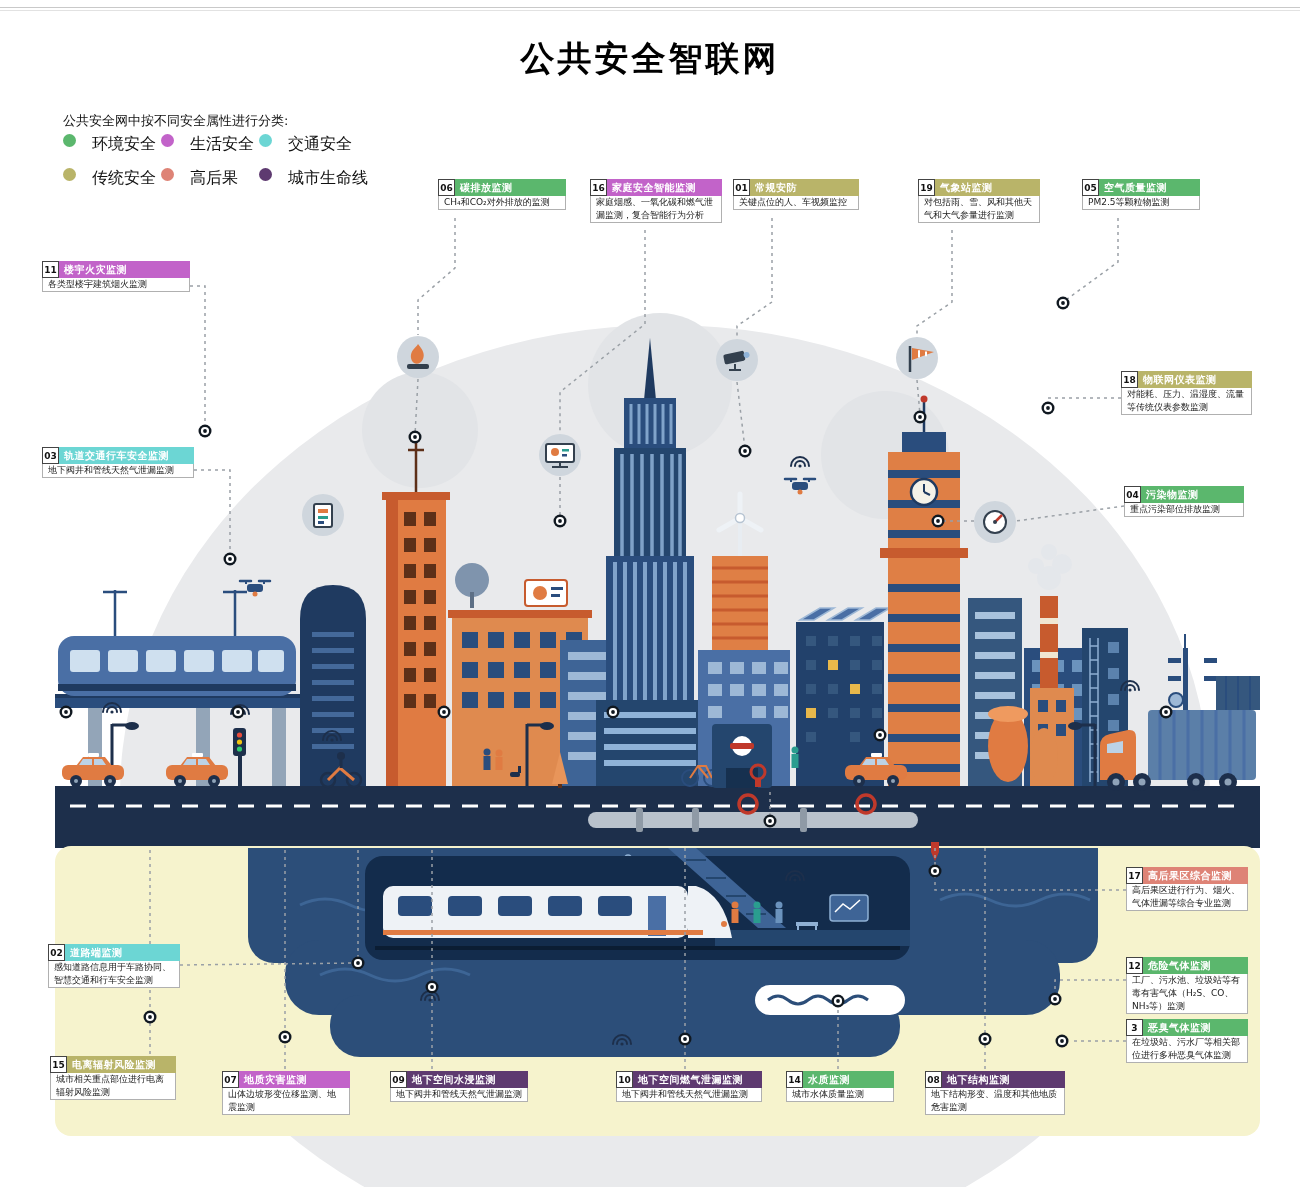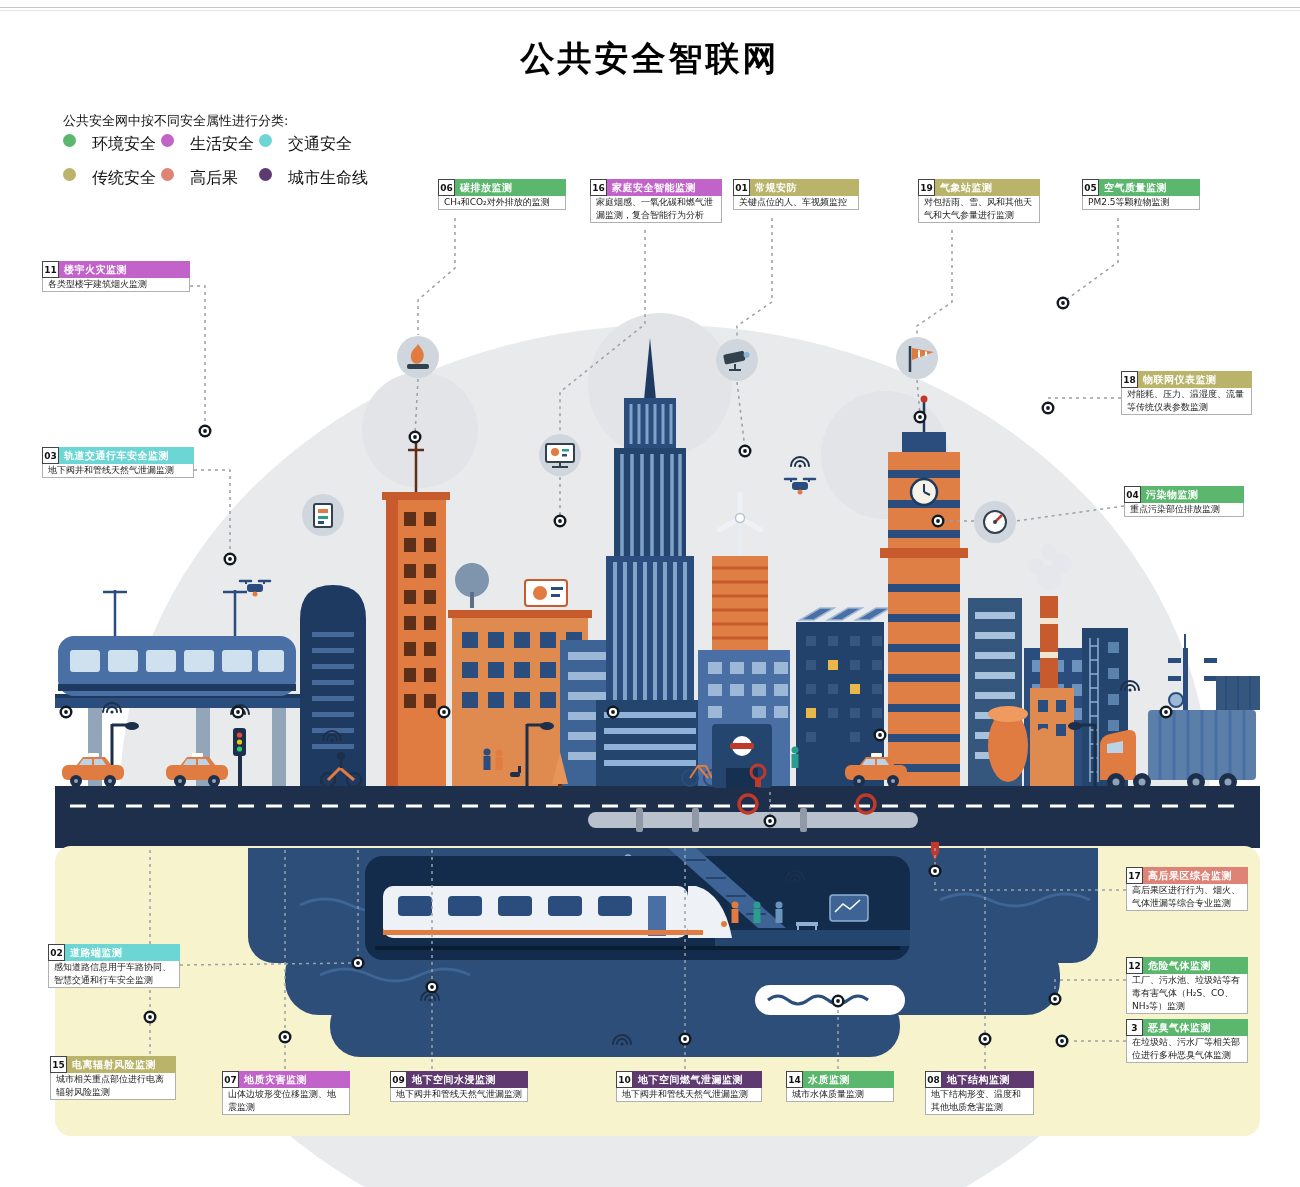--- a/index.html
+++ b/index.html
@@ -37,21 +37,21 @@
   .cat-high-consequence .bar{background:var(--c-high-consequence)}
   .cat-lifeline .bar{background:var(--c-lifeline)}
 
   #c01{left:733px;top:179px;width:126px}
   #c02{left:48px;top:944px;width:132px}
   #c03{left:42px;top:447px;width:152px}
   #c04{left:1124px;top:486px;width:120px}
   #c05{left:1082px;top:179px;width:118px}
   #c06{left:438px;top:179px;width:128px}
   #c07{left:222px;top:1071px;width:128px}
-  #c08{left:925px;top:1071px;width:109px}
+  #c08{left:925px;top:1071px;width:140px}
   #c09{left:390px;top:1071px;width:138px}
   #c10{left:616px;top:1071px;width:146px}
   #c11{left:42px;top:261px;width:148px}
   #c12{left:1126px;top:957px;width:122px}
   #c13{left:1126px;top:1019px;width:122px}
   #c14{left:786px;top:1071px;width:108px}
   #c15{left:50px;top:1056px;width:126px}
   #c16{left:590px;top:179px;width:132px}
   #c17{left:1126px;top:867px;width:122px}
   #c18{left:1121px;top:371px;width:131px}

